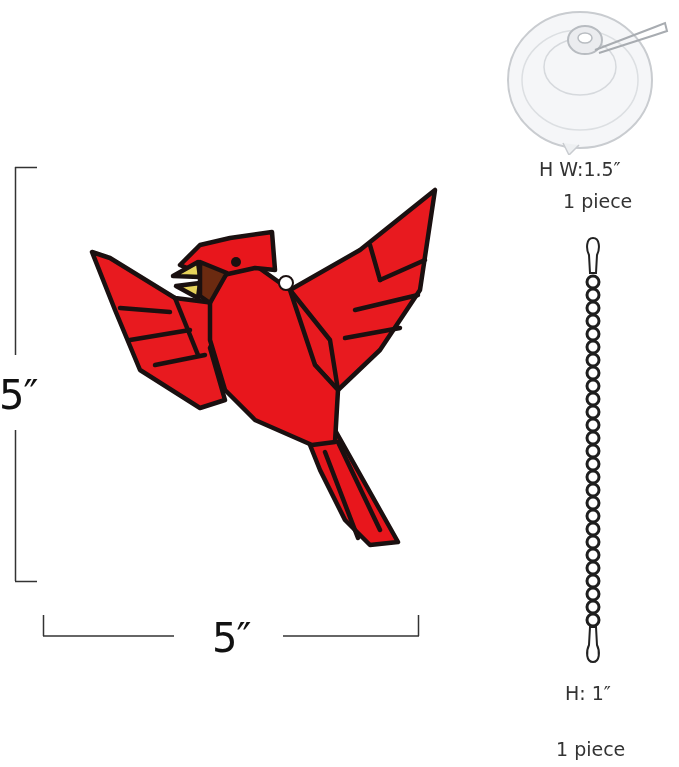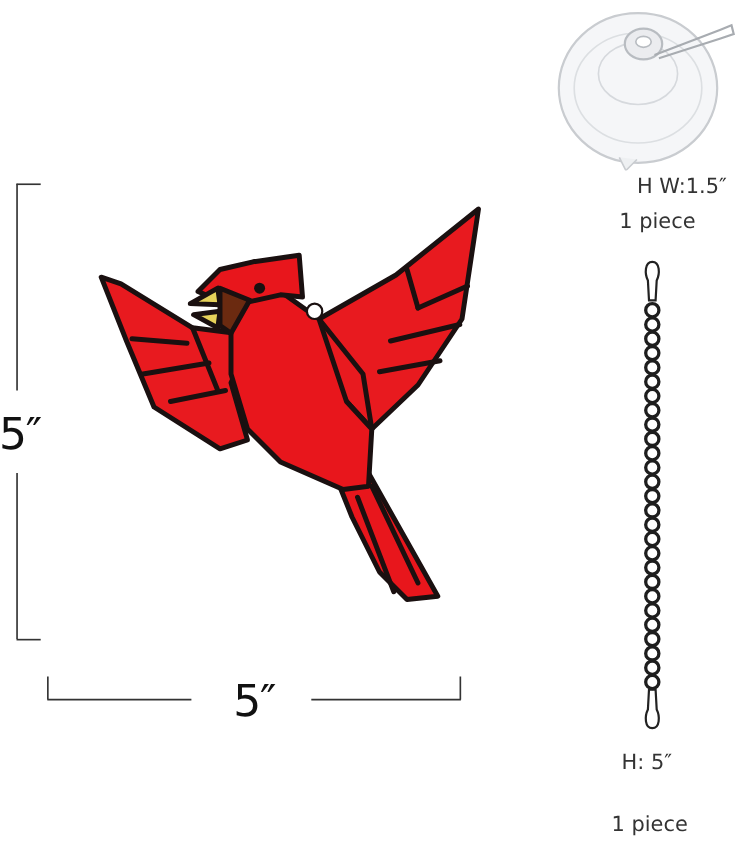--- a/index.html
+++ b/index.html
@@ -72,21 +72,21 @@
   <svg width="170" height="150" viewBox="0 0 170 150">
     <ellipse cx="75" cy="75" rx="72" ry="68" fill="#f5f6f8" stroke="#c9ccd0" stroke-width="2"></ellipse>
     <ellipse cx="75" cy="75" rx="58" ry="50" fill="none" stroke="#dcdfe2" stroke-width="1.5"></ellipse>
     <ellipse cx="75" cy="62" rx="36" ry="28" fill="none" stroke="#d6d9dd" stroke-width="1.5"></ellipse>
     <ellipse cx="80" cy="35" rx="17" ry="14" fill="#ebecef" stroke="#b8bcc1" stroke-width="2"></ellipse>
     <ellipse cx="80" cy="33" rx="7" ry="5" fill="#ffffff" stroke="#b8bcc1" stroke-width="1.5"></ellipse>
     <path d="M90 45 L150 22 L160 18 L162 26 L150 30 L94 48" fill="none" stroke="#a8acb1" stroke-width="2"></path>
     <path d="M58 138 L64 150 L74 140" fill="#eef0f2" stroke="#c9ccd0" stroke-width="1.5"></path>
   </svg>
 </div>
-<div class="abs spec-label" style="left:579px;top:160px;">H W:1.5″</div>
+<div class="abs spec-label" style="left:539px;top:160px;">H W:1.5″</div>
 <div class="abs spec-label" style="left:563px;top:192px;">1 piece</div>
 
 <div class="abs" style="left:578px;top:235px;width:30px;height:430px;">
   <svg width="30" height="430" viewBox="0 0 30 430">
     <path d="M15 3 C8 3 8 14 11 20 L12 38 L18 38 L19 20 C22 14 22 3 15 3 Z" fill="none" stroke="#222" stroke-width="2"></path>
     <g fill="none" stroke="#1e1e1e" stroke-width="3">
       <circle cx="15" cy="47" r="6"></circle>
         <circle cx="15" cy="60" r="6"></circle>
         <circle cx="15" cy="73" r="6"></circle>
       <circle cx="15" cy="86" r="6"></circle>
@@ -110,14 +110,14 @@
       <circle cx="15" cy="320" r="6"></circle>
         <circle cx="15" cy="333" r="6"></circle>
         <circle cx="15" cy="346" r="6"></circle>
       <circle cx="15" cy="359" r="6"></circle>
         <circle cx="15" cy="372" r="6"></circle>
         <circle cx="15" cy="385" r="6"></circle>
     </g>
     <path d="M15 427 C8 427 8 416 11 410 L12 392 L18 392 L19 410 C22 416 22 427 15 427 Z" fill="none" stroke="#222" stroke-width="2"></path>
   </svg>
 </div>
-<div class="abs spec-label" style="left:565px;top:684px;">H: 5″</div>
+<div class="abs spec-label" style="left:565px;top:684px;">H: 1″</div>
 <div class="abs spec-label" style="left:556px;top:740px;">1 piece</div>
 
 </body></html>

